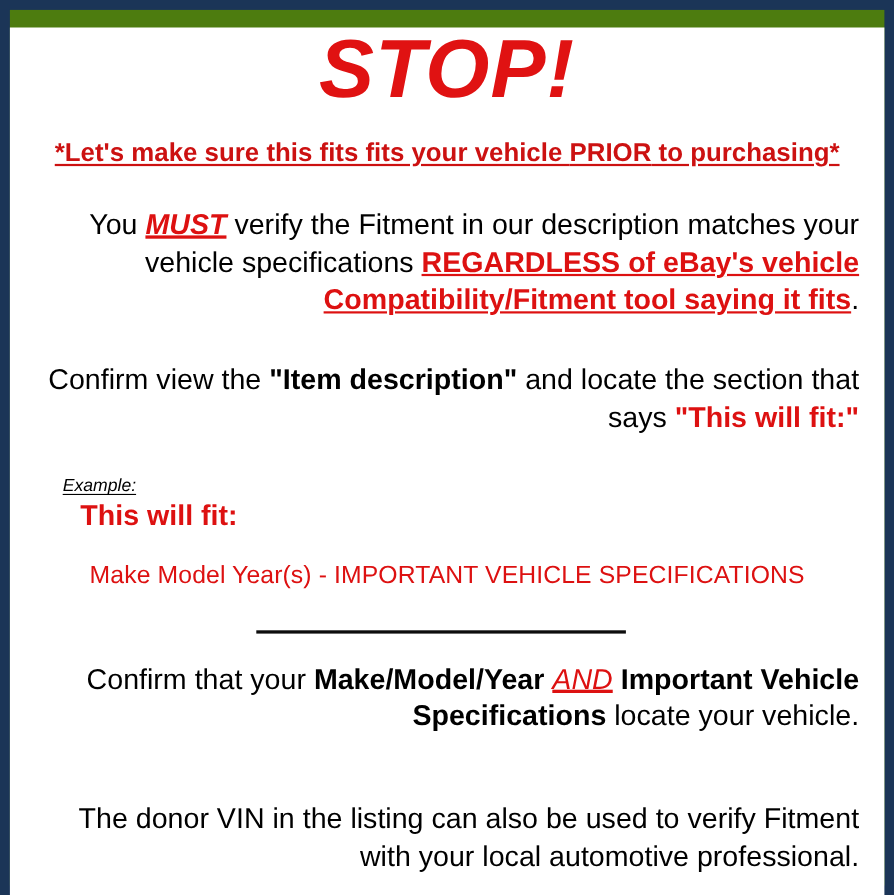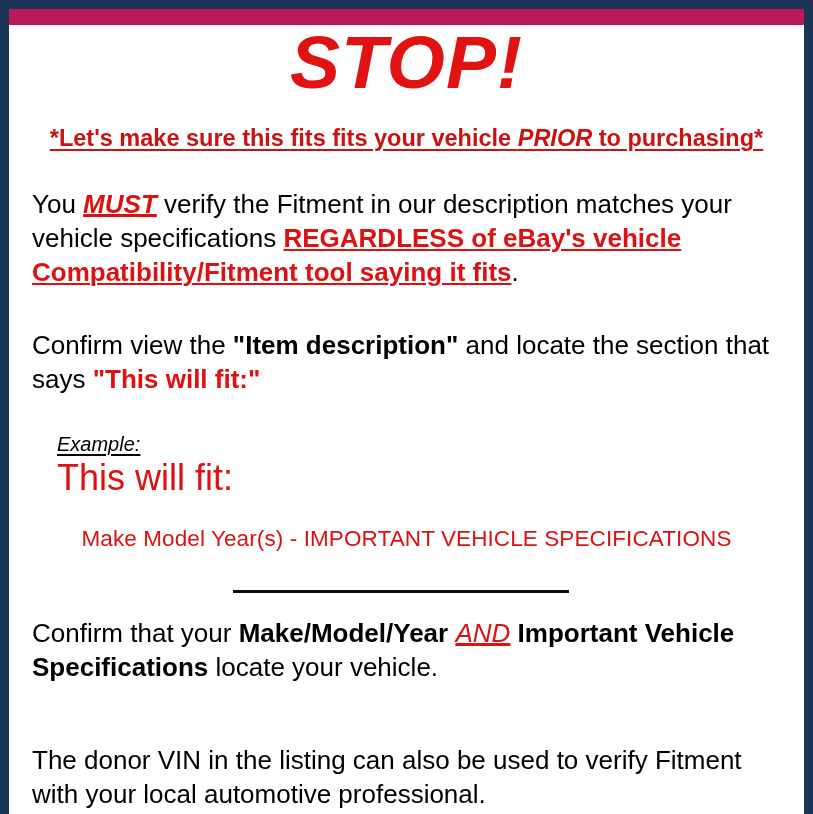--- a/index.html
+++ b/index.html
@@ -12,21 +12,21 @@
     height: 814px;
     overflow: hidden;
     font-family: "Liberation Sans", sans-serif;
   }
 
   #notice-frame {
     box-sizing: border-box;
     position: relative;
     width: 813px;
     height: 814px;
-    background: #be185d;
+    background: #4d7c0f;
     border: 9px solid #1B3557;
     padding: 0;
   }
 
   .inner {
     box-sizing: border-box;
     width: 100%;
     height: 100%;
     background: #ffffff;
     padding: 0 14px;
@@ -52,27 +52,26 @@
     color: #CC1111;
     font-weight: bold;
     font-size: 23.5px;
     line-height: 1.15;
     text-decoration: underline;
     text-underline-offset: 3px;
     margin: 25px 0 0 0;
     white-space: nowrap;
   }
   .subtitle .ital {
-    font-style: italic;
     margin-top: 40px;
   }
 
   
   .para {
-    text-align: left;
+    text-align: right;
     color: #000000;
     font-size: 26px;
     line-height: 1.30;
     margin: 0;
     padding: 0 9px;
   }
 
   .p-must {
     margin-top: 36px;
   }
@@ -120,33 +119,34 @@
   }
 
   
   .example-block {
     margin-top: 36px;
     padding-left: 34px;
     text-align: left;
   }
   .example-label {
     color: #000000;
-    font-size: 20px;
+    font-size: 16px;
     font-style: italic;
     text-decoration: underline;
     text-underline-offset: 3px;
     line-height: 1.12;
     display: inline-block;
   }
   .example-fit {
     color: #DD1111;
-    font-size: 36px;
-    font-weight: normal;
+    font-size: 26px;
+    font-weight: bold;
     line-height: 1.18;
     margin-top: 2px;
+    margin-left: 16px;
   }
 
   .spec-line {
     text-align: center;
     color: #DD1111;
     font-weight: normal;
     font-size: 22.5px;
     margin-top: 26px;
     white-space: nowrap;
     letter-spacing: 0.1px;

